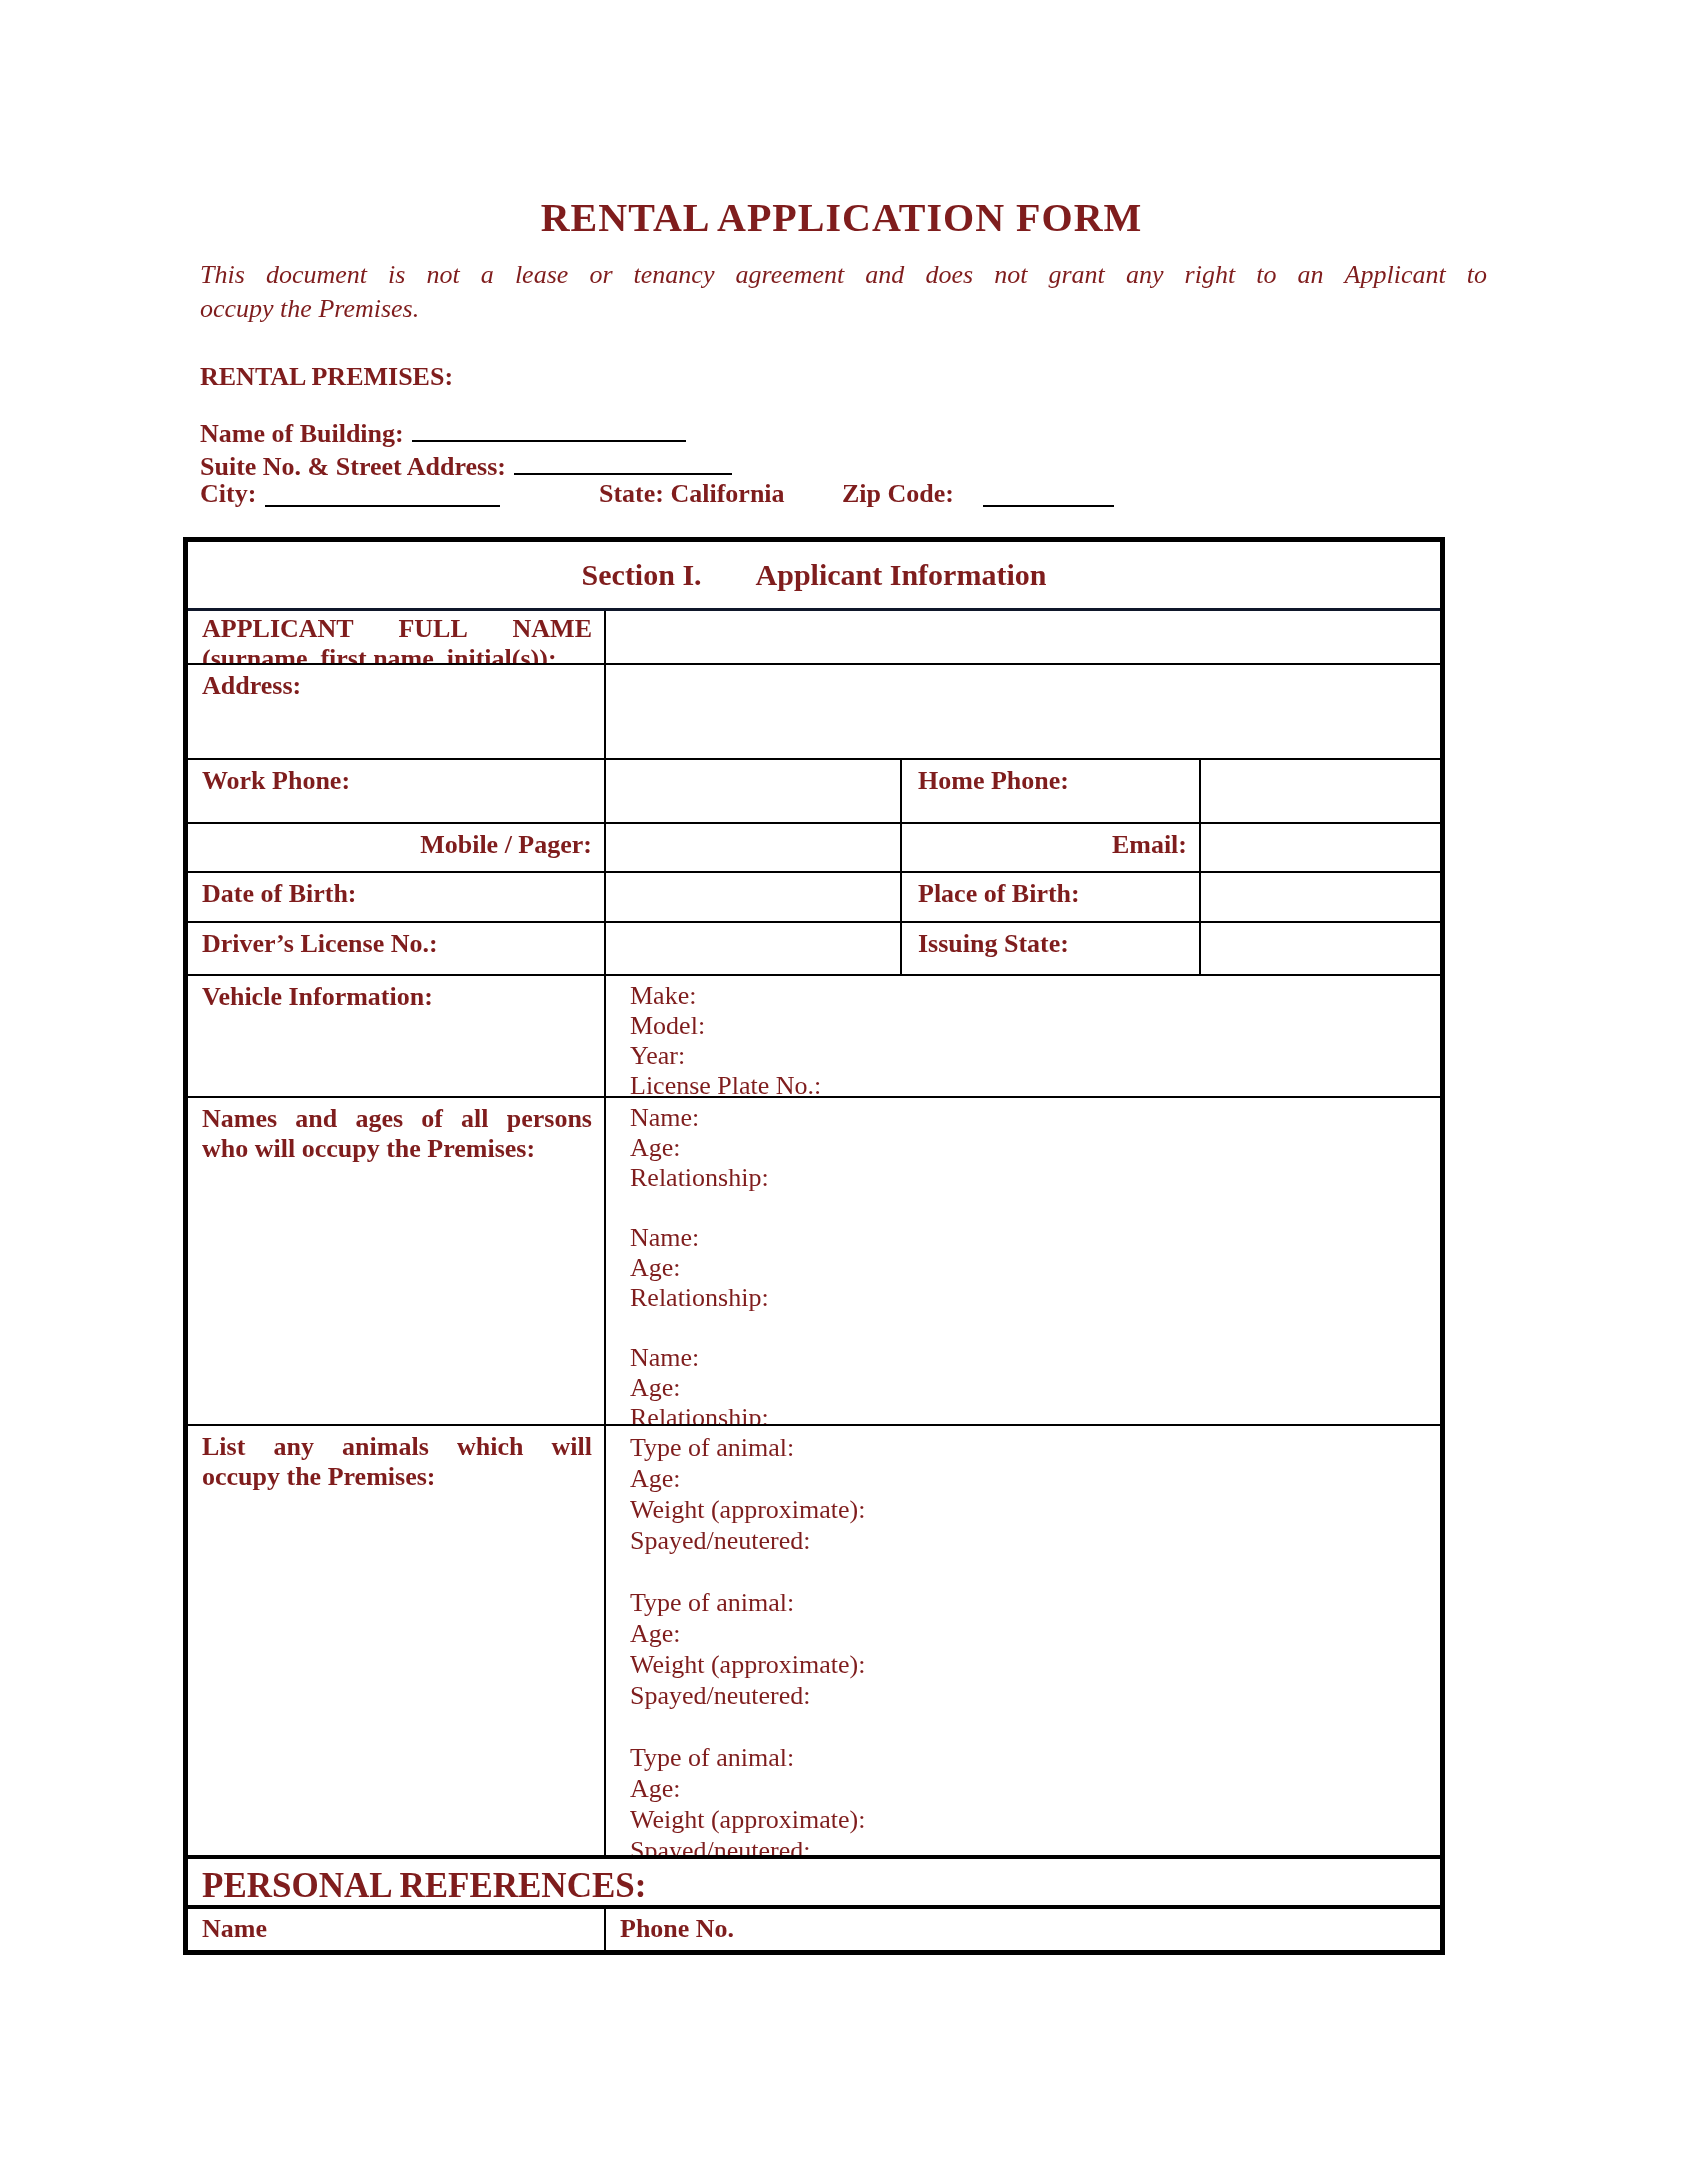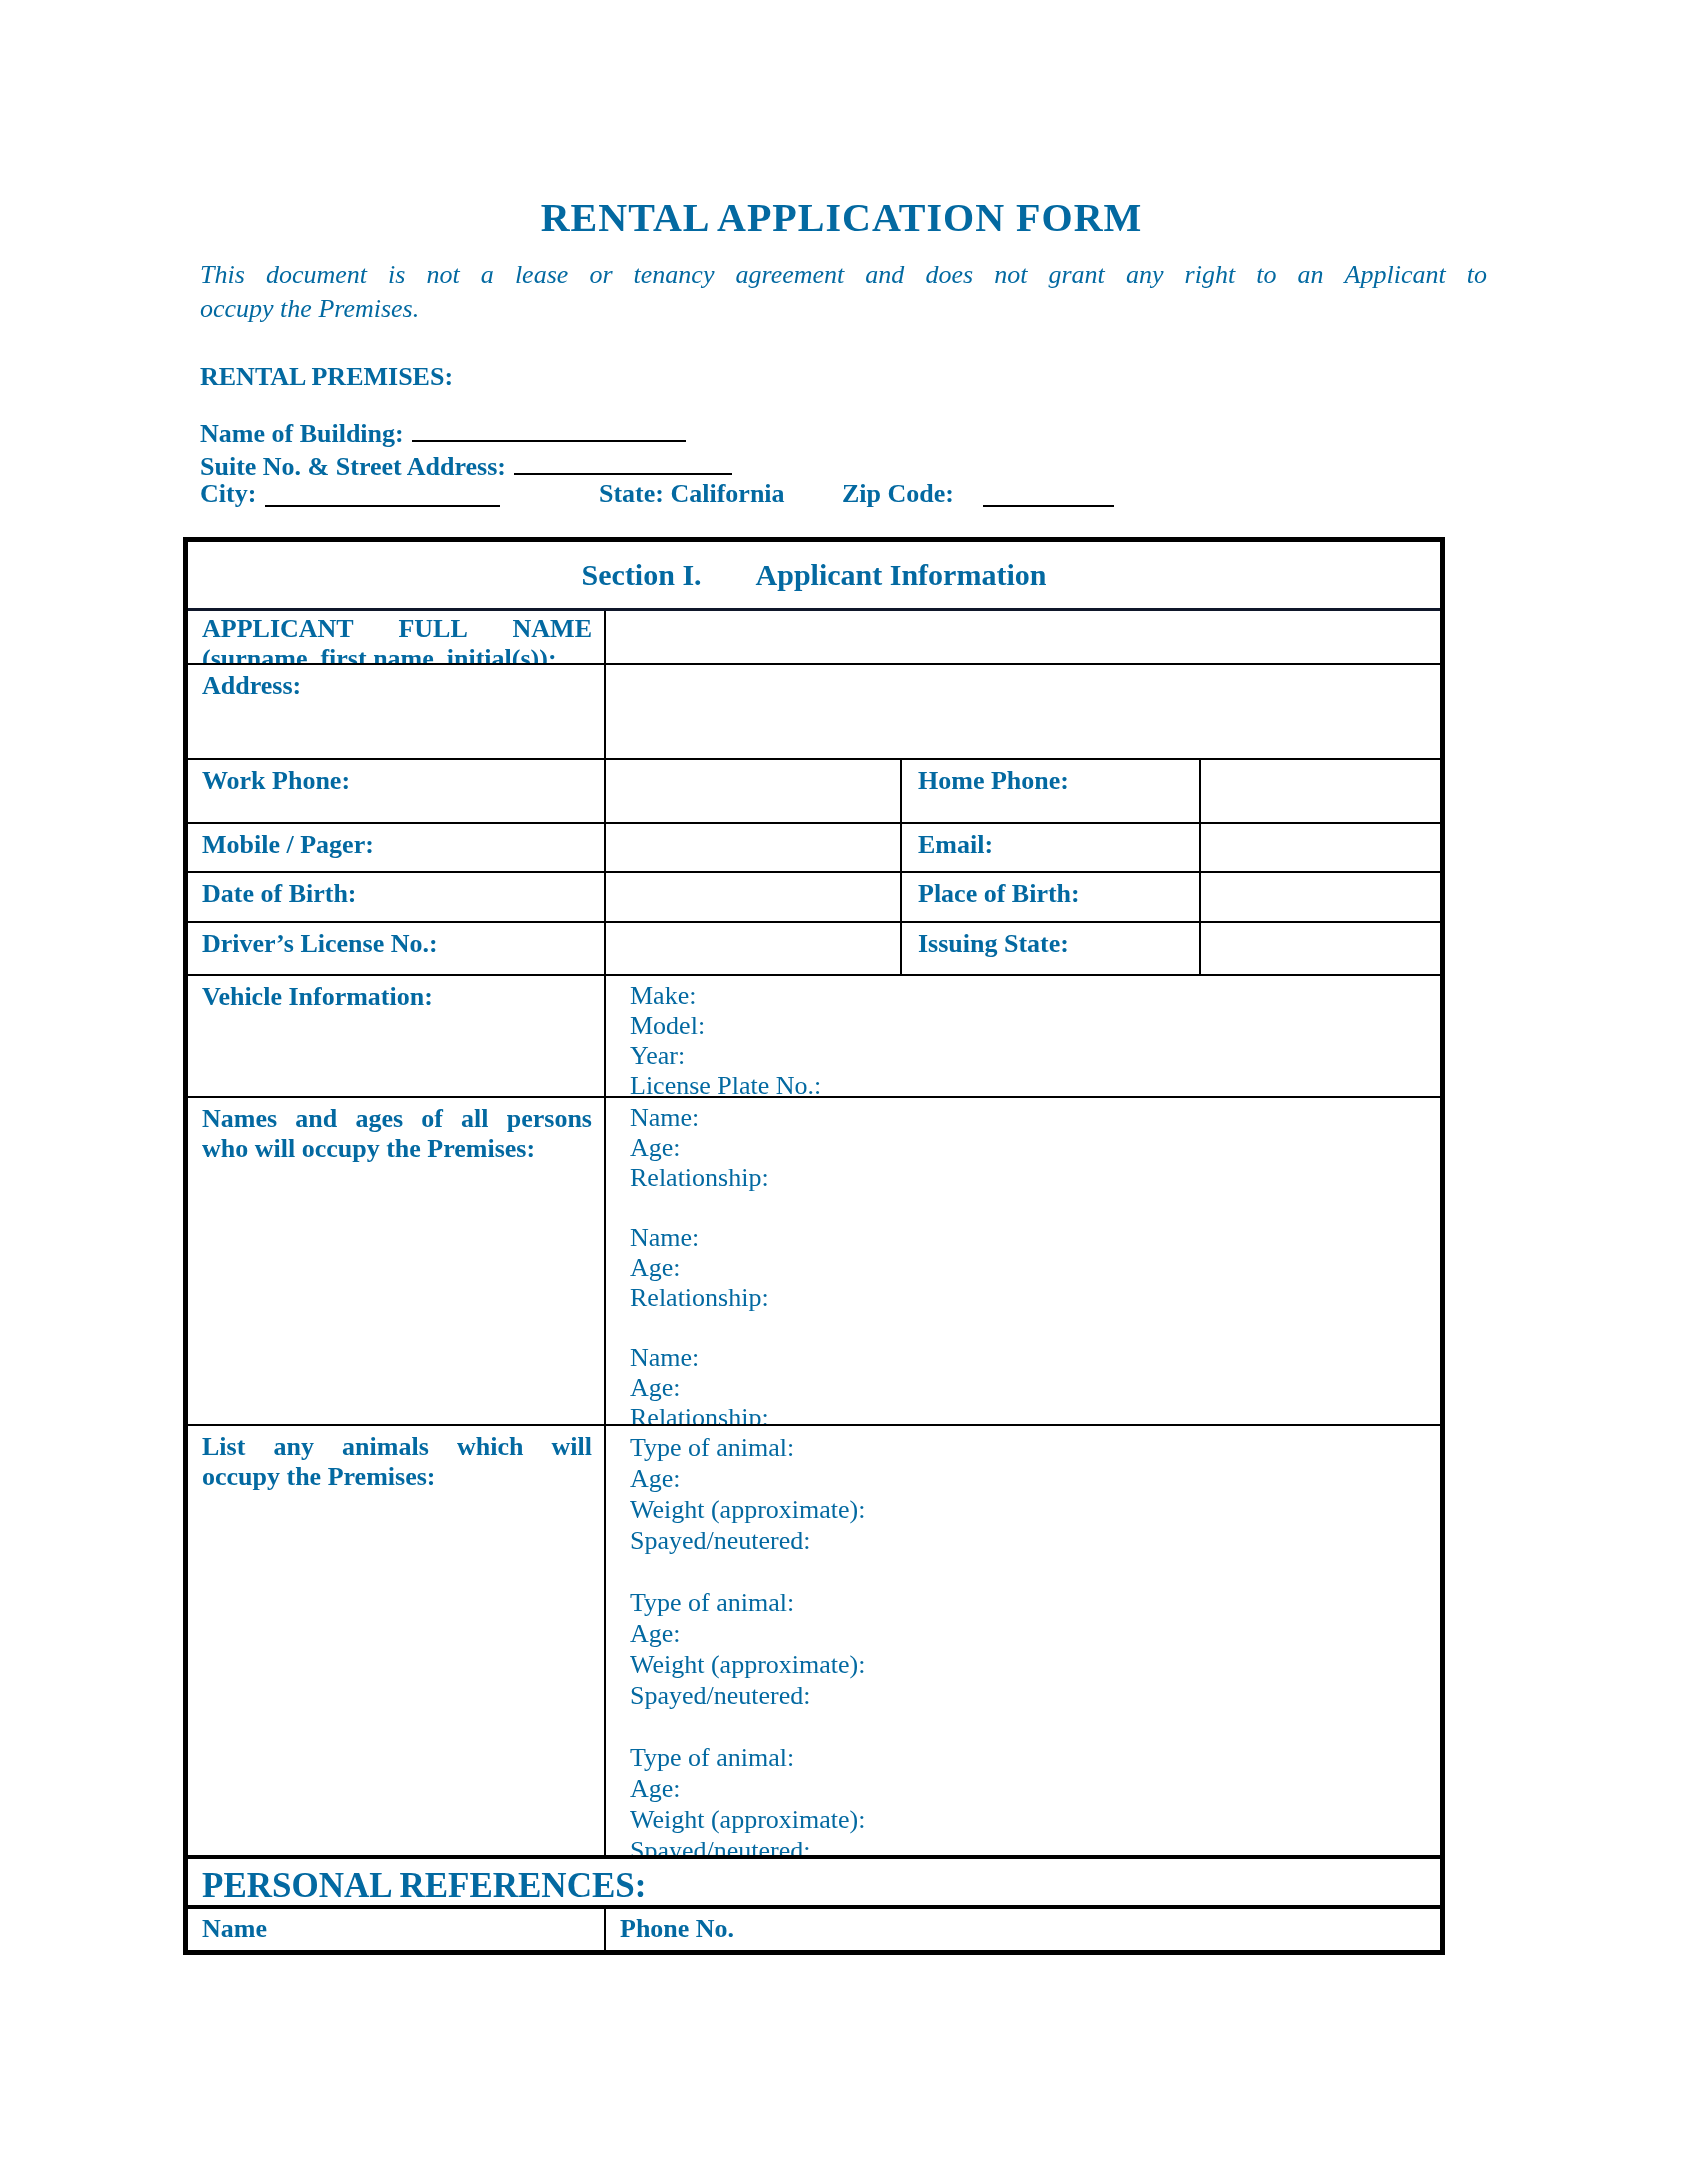--- a/index.html
+++ b/index.html
@@ -1,19 +1,19 @@
 <!DOCTYPE html>
 <html><head>
 <meta charset="utf-8">
 <style>
   * { margin:0; padding:0; box-sizing:border-box; }
   html,body { background:#ffffff; }
   .page {
     position:relative; width:1683px; height:2178px; background:#fff;
-    font-family:"Liberation Serif","DejaVu Serif",serif; color:#0369a1;
+    font-family:"Liberation Serif","DejaVu Serif",serif; color:#7f1d1d;
   }
   .abs { position:absolute; }
   .doc-title {
     top:194px; left:0; width:1683px; text-align:center;
     font-size:40px; font-weight:bold; letter-spacing:1px;
   }
   .disclaimer {
     top:258px; left:200px; width:1287px;
     font-size:26px; font-style:italic; font-weight:500;
   }
@@ -38,21 +38,21 @@
   .row.thickb { border-bottom:4px solid #000; }
   .row.header {
     height:69px; border-bottom:3px solid #0f172a;
     align-items:center; justify-content:center;
   }
   .sec-num, .sec-title { font-size:30px; font-weight:bold; }
   .sec-title { margin-left:54px; }
   .r-name    { height:54px; }
   .r-address { height:95px; }
   .r-work    { height:64px; }
-  .r-mobile  { height:49px; }
+  .r-mobile  { height:49px;text-align:right; }
   .r-dob     { height:50px; }
   .r-dl      { height:53px; }
   .r-vehicle { height:122px; }
   .r-occupants { height:328px; }
   .r-animals { height:433px; }
   .r-prefs   { height:50px; }
   .r-refhead { height:42px; border-bottom:none; flex:1; }
   .cell { height:100%; }
   .c-label {
     width:418px; border-right:2px solid #000;

